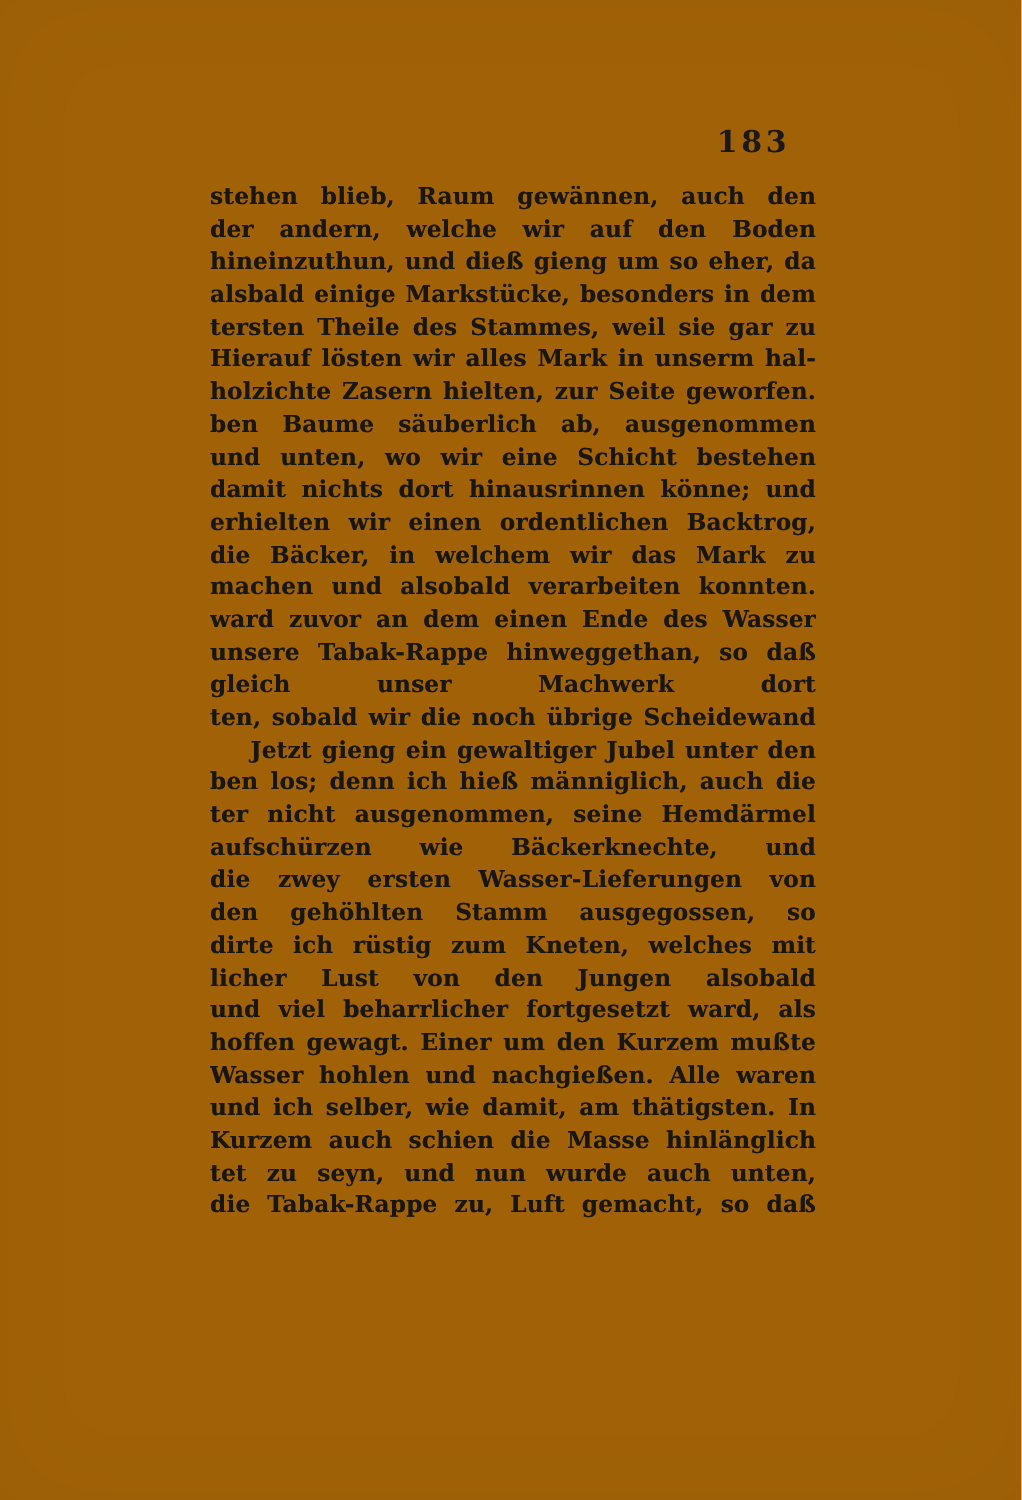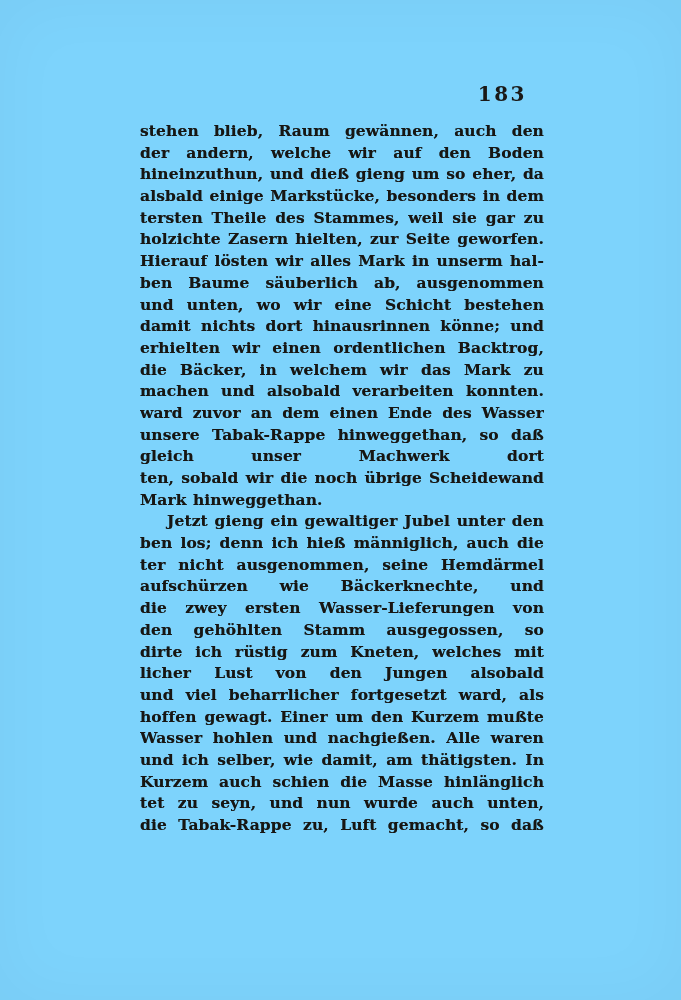--- a/index.html
+++ b/index.html
@@ -4,21 +4,21 @@
 <style>
   html, body {
     margin: 0;
     padding: 0;
     background: #ffffff;
   }
   .page {
     position: relative;
     width: 681px;
     height: 1000px;
-    background: #7dd3fc;
+    background: #a16207;
     box-shadow: inset 0 0 70px rgba(0,0,0,0.035);
     overflow: hidden;
     font-family: "DejaVu Serif", serif;
     color: #151412;
   }
   .page-number {
     position: absolute;
     top: 82px;
     left: 447px;
     width: 80px;
@@ -70,33 +70,32 @@
 
   <div class="text-block">
 
     <div class="paragraph para-end-left">
 
     <div class="line">stehen blieb, Raum gewännen, auch den Inhalt</div>
         <div class="line">der andern, welche wir auf den Boden gelegt,</div>
         <div class="line">hineinzuthun, und dieß gieng um so eher, da wir</div>
         <div class="line">alsbald einige Markstücke, besonders in dem un-</div>
         <div class="line">tersten Theile des Stammes, weil sie gar zu viel</div>
+        <div class="line">Hierauf lösten wir alles Mark in unserm hal-</div>
         <div class="line">holzichte Zasern hielten, zur Seite geworfen.</div>
-        <div class="line">Hierauf lösten wir alles Mark in unserm hal-</div>
         <div class="line">ben Baume säuberlich ab, ausgenommen oben</div>
         <div class="line">und unten, wo wir eine Schicht bestehen ließen,</div>
         <div class="line">damit nichts dort hinausrinnen könne; und nun</div>
         <div class="line">erhielten wir einen ordentlichen Backtrog, wie</div>
         <div class="line">die Bäcker, in welchem wir das Mark zu Boden</div>
         <div class="line">machen und alsobald verarbeiten konnten. Doch</div>
         <div class="line">ward zuvor an dem einen Ende des Wasser</div>
         <div class="line">unsere Tabak-Rappe hinweggethan, so daß wir</div>
         <div class="line">gleich unser Machwerk dort hindurchpressen konn-</div>
         <div class="line">ten, sobald wir die noch übrige Scheidewand von</div>
-        <div class="line">Mark hinweggethan.</div>
       </div>
 
     <div class="paragraph para-indent">
 
     <div class="line">Jetzt gieng ein gewaltiger Jubel unter den Kna-</div>
         <div class="line">ben los; denn ich hieß männiglich, auch die Mut-</div>
         <div class="line">ter nicht ausgenommen, seine Hemdärmel hin-</div>
         <div class="line">aufschürzen wie Bäckerknechte, und nachdem ich</div>
         <div class="line">die zwey ersten Wasser-Lieferungen von Ernst in</div>
         <div class="line">den gehöhlten Stamm ausgegossen, so komman-</div>

